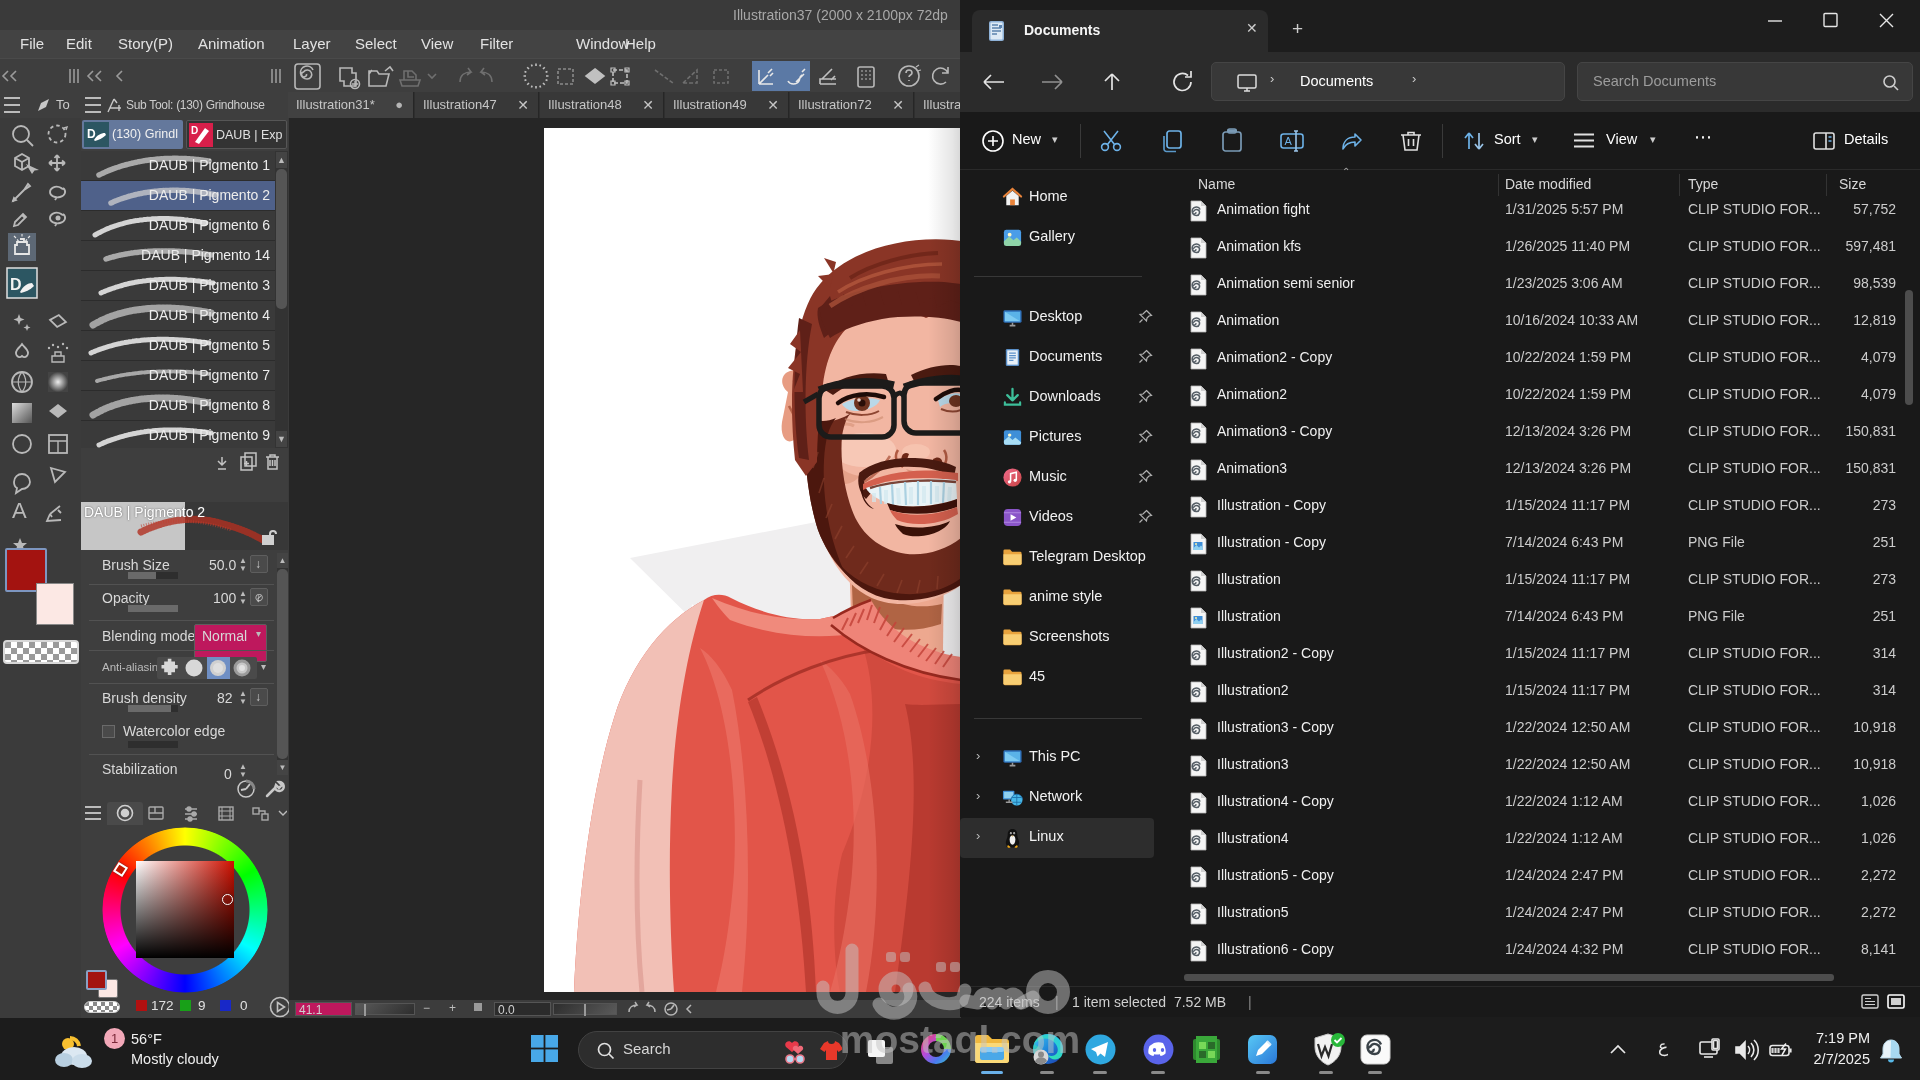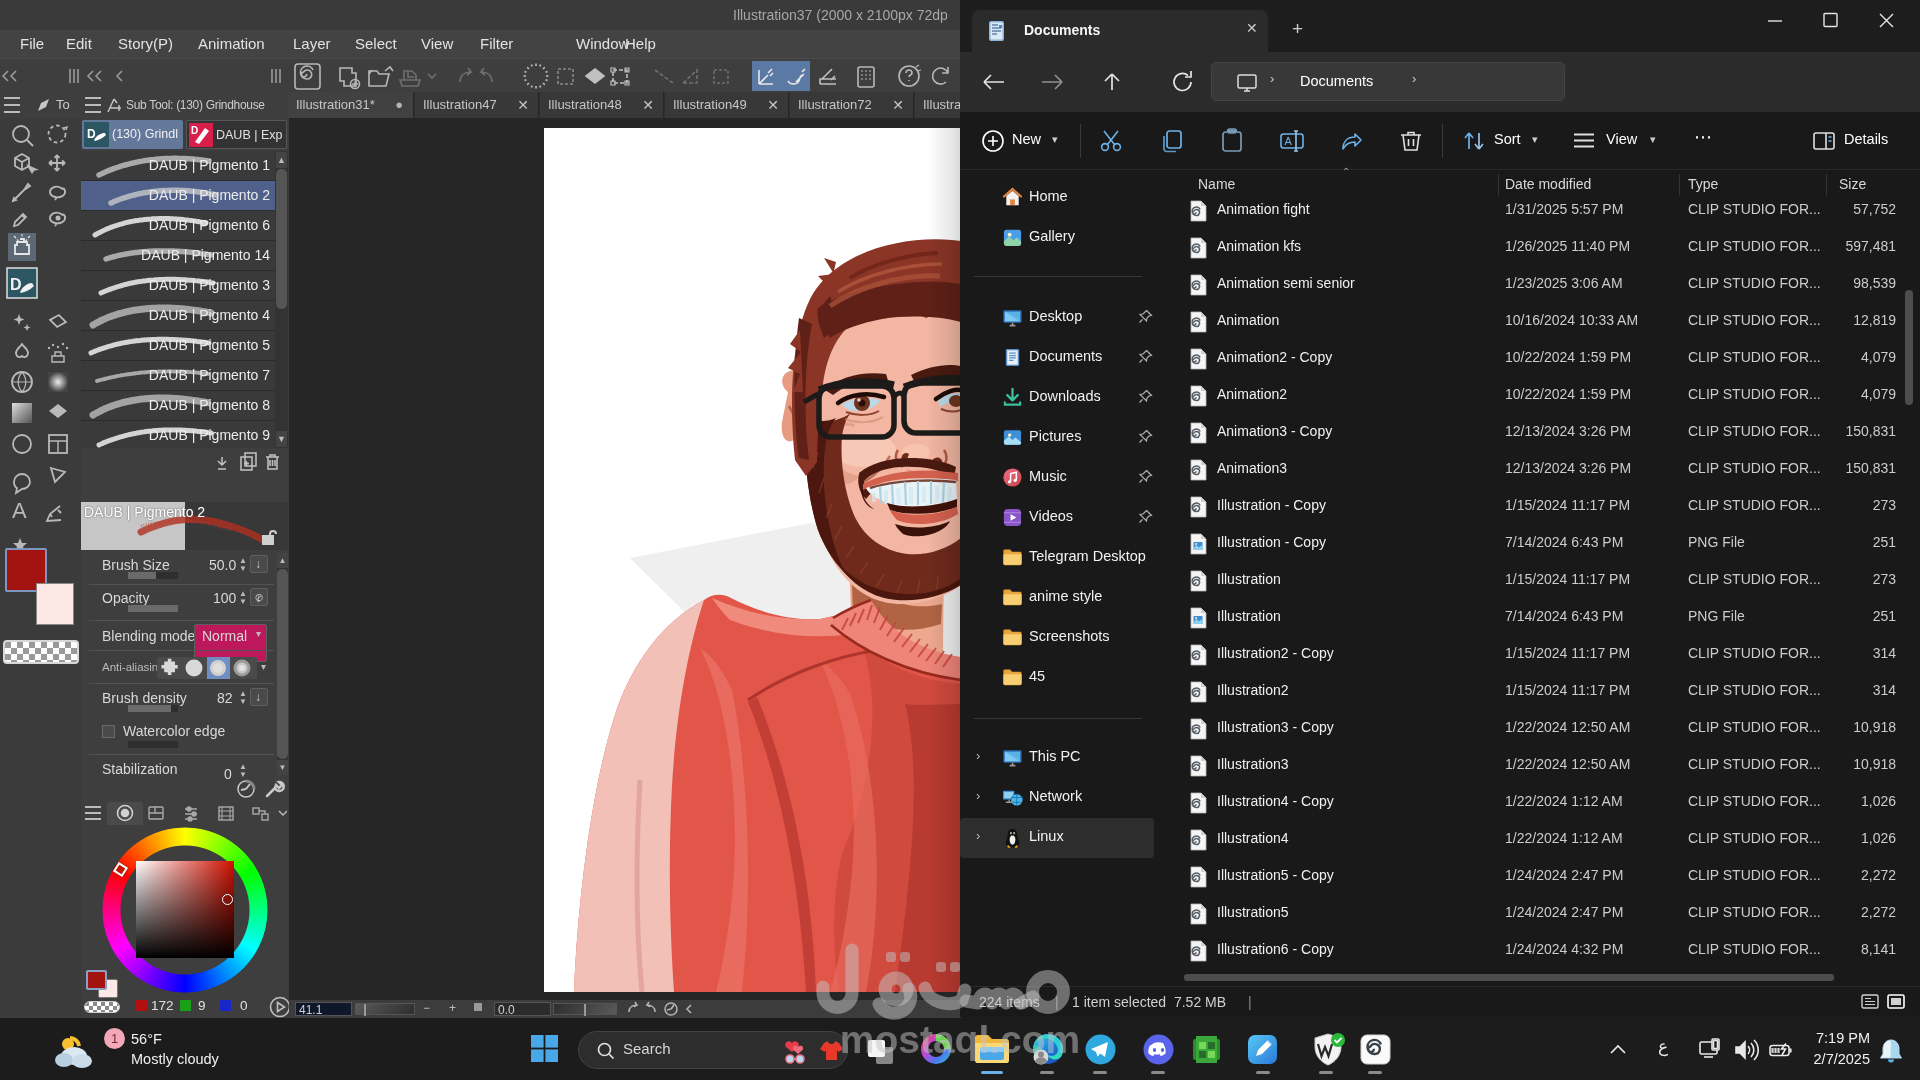--- a/index.html
+++ b/index.html
@@ -582,21 +582,21 @@
             <linearGradient id="winshadow" x1="0" y1="0" x2="1" y2="0">
               <stop offset="0" stop-color="#000000" stop-opacity="0"></stop>
               <stop offset="0.75" stop-color="#000000" stop-opacity="0.10"></stop>
               <stop offset="1" stop-color="#000000" stop-opacity="0.16"></stop>
             </linearGradient>
           </defs>
         </svg>
       </div>
     </div>
     <div id="csp-bottombar">
-      <div class="abs" style="left:6px;top:2px;width:57px;height:14px;background:#0f172a;border:1px solid #555;">
+      <div class="abs" style="left:6px;top:2px;width:57px;height:14px;background:#be185d;border:1px solid #555;">
           <span style="position:absolute;left:3px;top:0px;">41.1</span>
         </div>
       <div class="abs" style="left:66px;top:3px;width:60px;height:12px;background:linear-gradient(135deg,#5a5a5a 0%,#2e2e2e 100%);border:1px solid #555;">
           <span style="position:absolute;left:8px;top:0;width:2px;height:12px;background:#999;"></span>
         </div>
       <span class="abs" style="left:134px;top:1px;color:#bbb;">−</span>
       <span class="abs" style="left:160px;top:1px;color:#bbb;">+</span>
       <span class="abs" style="left:185px;top:3px;width:8px;height:8px;background:#9a9a9a;"></span>
       <div class="abs" style="left:205px;top:2px;width:57px;height:14px;background:#2b2b2b;border:1px solid #555;">
           <span style="position:absolute;left:3px;top:0px;">0.0</span>
@@ -641,20 +641,27 @@
           <path d="M209 1 v6 h-6" stroke-width="1.7" fill="none"></path>
       </svg>
       <div class="abs" style="left:251px;top:10px;width:354px;height:39px;background:#383838;border:1px solid #454545;border-radius:5px;">
         <svg class="abs" style="left:24px;top:9px;" width="22" height="22" viewBox="0 0 22 22" stroke="#dddddd" fill="none" stroke-width="1.5">
             <rect x="2" y="3" width="18" height="13" rx="1.5"></rect>
             <path d="M8 19 h6 M11 16 v3"></path>
           </svg>
         <span class="abs" style="left:58px;top:8px;color:#cccccc;font-size:13px;">›</span>
         <span class="abs" style="left:88px;top:10px;color:#ffffff;font-size:14.5px;">Documents</span>
         <span class="abs" style="left:200px;top:8px;color:#cccccc;font-size:13px;">›</span>
+      </div>
+      <div class="abs" style="left:617px;top:10px;width:336px;height:39px;background:#383838;border:1px solid #454545;border-radius:5px;">
+        <span class="abs" style="left:15px;top:10px;color:#9d9d9d;font-size:14.5px;">Search Documents</span>
+        <svg class="abs" style="left:304px;top:11px;" width="18" height="18" viewBox="0 0 18 18" stroke="#cccccc" fill="none" stroke-width="1.6">
+            <circle cx="7.5" cy="7.5" r="5.5"></circle>
+            <path d="M12 12 l4 4"></path>
+          </svg>
       </div>
     </div>
     <div id="ex-cmd">
       <svg class="abs" style="left:20px;top:16px;" width="26" height="26" viewBox="0 0 26 26" stroke="#ffffff" fill="none" stroke-width="1.6">
           <circle cx="13" cy="13" r="10"></circle>
           <path d="M13 8 v10 M8 13 h10"></path>
         </svg>
       <span class="abs" style="left:52px;top:19px;font-size:14.5px;color:#ffffff;">New</span>
       <span class="abs" style="left:92px;top:21px;font-size:11px;color:#cccccc;">▾</span>
       <div class="abs" style="left:120px;top:12px;width:1px;height:34px;background:#3a3a3a;"></div>

